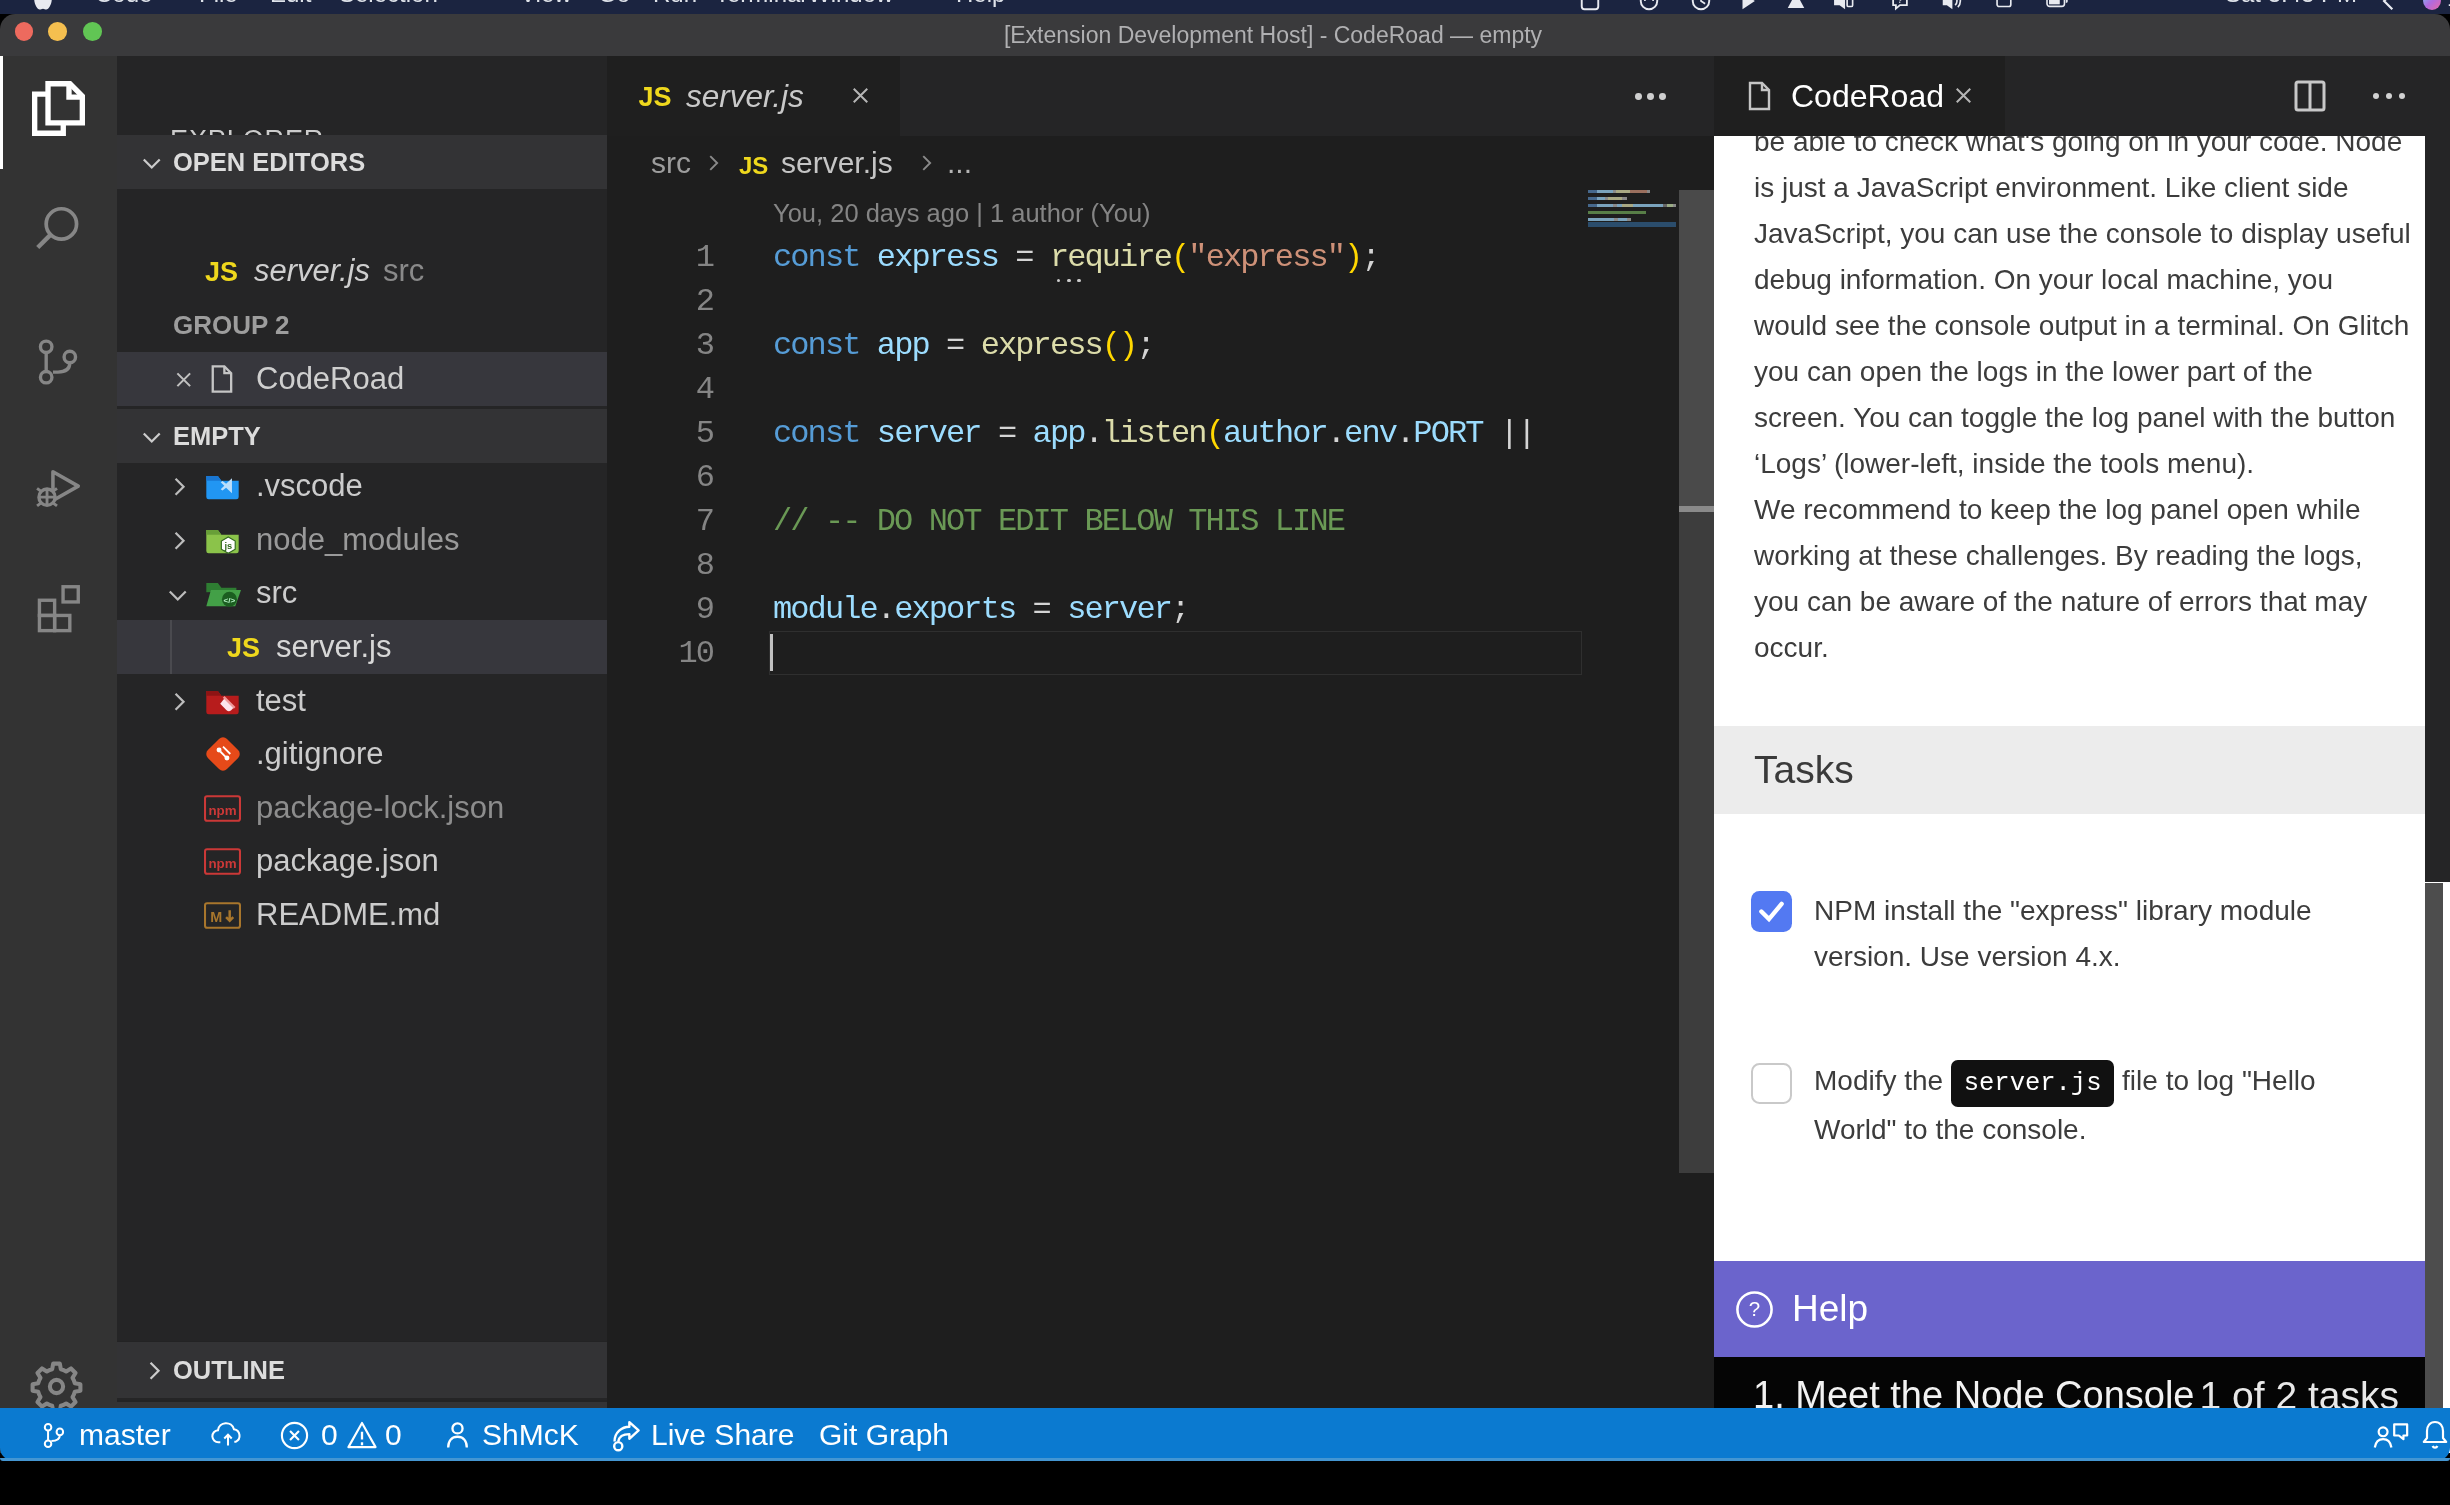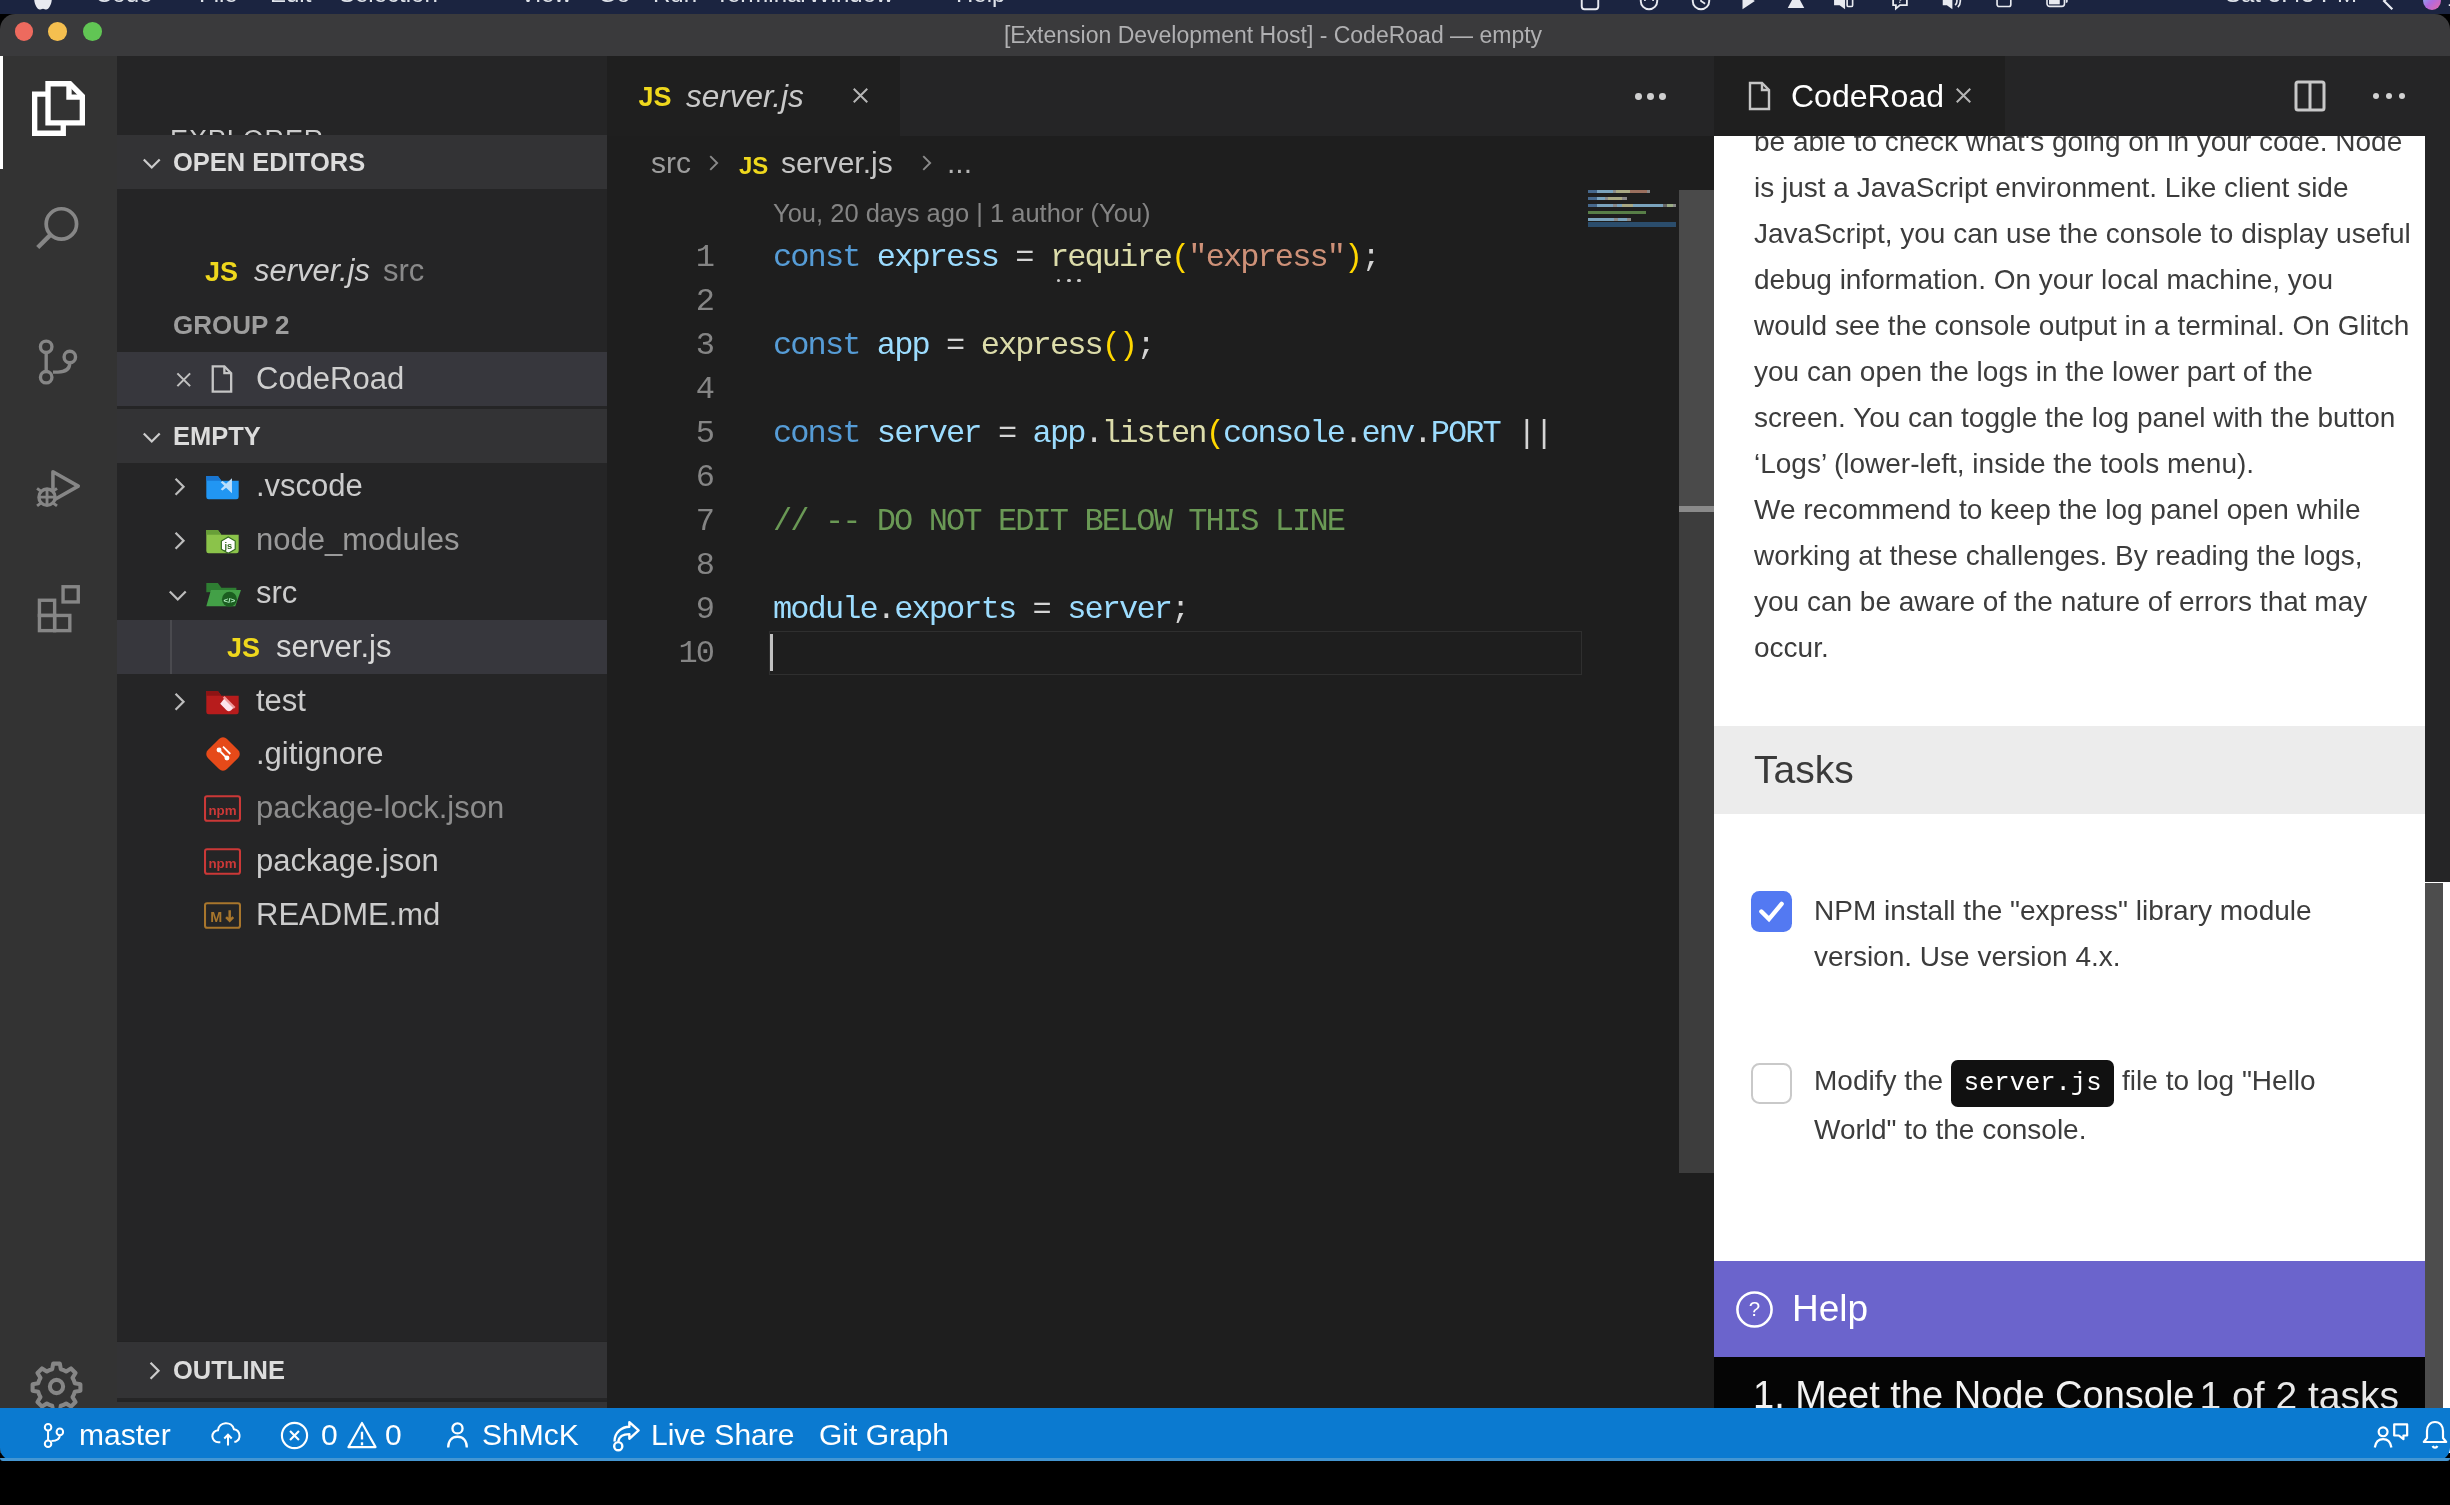--- a/index.html
+++ b/index.html
@@ -337,21 +337,21 @@
     <div class="abs" style="left:162px;top:575px;width:813px;height:44px;border:1.7px solid #2f2f2f;"></div>
     <div class="abs" style="left:163px;top:578px;width:2.6px;height:37px;background:#c0c0c0;"></div>
 
     <div class="abs mono" id="lnums" style="left:0px;top:180px;width:106px;text-align:right;font-size:32px;letter-spacing:-1.9px;line-height:44px;color:#858585;">1<br>2<br>3<br>4<br>5<br>6<br>7<br>8<br>9<br>10</div>
 
     <div class="abs mono" id="code" style="left:166px;top:180px;font-size:32px;letter-spacing:-1.9px;line-height:44px;color:#d4d4d4;">
         <div><span style="color:#569cd6">const</span> <span style="color:#9cdcfe">express</span> = <span style="color:#dcdcaa">require</span><span style="color:#ffd700">(</span><span style="color:#ce9178">"express"</span><span style="color:#ffd700">)</span>;</div>
         <div>&nbsp;</div>
         <div><span style="color:#569cd6">const</span> <span style="color:#9cdcfe">app</span> = <span style="color:#dcdcaa">express</span><span style="color:#ffd700">()</span>;</div>
         <div>&nbsp;</div>
-        <div><span style="color:#569cd6">const</span> <span style="color:#9cdcfe">server</span> = <span style="color:#9cdcfe">app</span>.<span style="color:#dcdcaa">listen</span><span style="color:#ffd700">(</span><span style="color:#9cdcfe">console</span>.<span style="color:#9cdcfe">env</span>.<span style="color:#9cdcfe">PORT</span> ||</div>
+        <div><span style="color:#569cd6">const</span> <span style="color:#9cdcfe">server</span> = <span style="color:#9cdcfe">app</span>.<span style="color:#dcdcaa">listen</span><span style="color:#ffd700">(</span><span style="color:#9cdcfe">author</span>.<span style="color:#9cdcfe">env</span>.<span style="color:#9cdcfe">PORT</span> ||</div>
         <div>&nbsp;</div>
         <div><span style="color:#6a9955">// -- DO NOT EDIT BELOW THIS LINE</span></div>
         <div>&nbsp;</div>
         <div><span style="color:#9cdcfe">module</span>.<span style="color:#9cdcfe">exports</span> = <span style="color:#9cdcfe">server</span>;</div>
         <div>&nbsp;</div>
       </div>
 
     <div class="abs" style="left:450px;top:223px;width:34px;height:4.3px;">
       <div class="abs" style="left:0;width:3.4px;height:3.4px;border-radius:50%;background:#cccccc;"></div>
       <div class="abs" style="left:10.2px;width:3.4px;height:3.4px;border-radius:50%;background:#cccccc;"></div>

